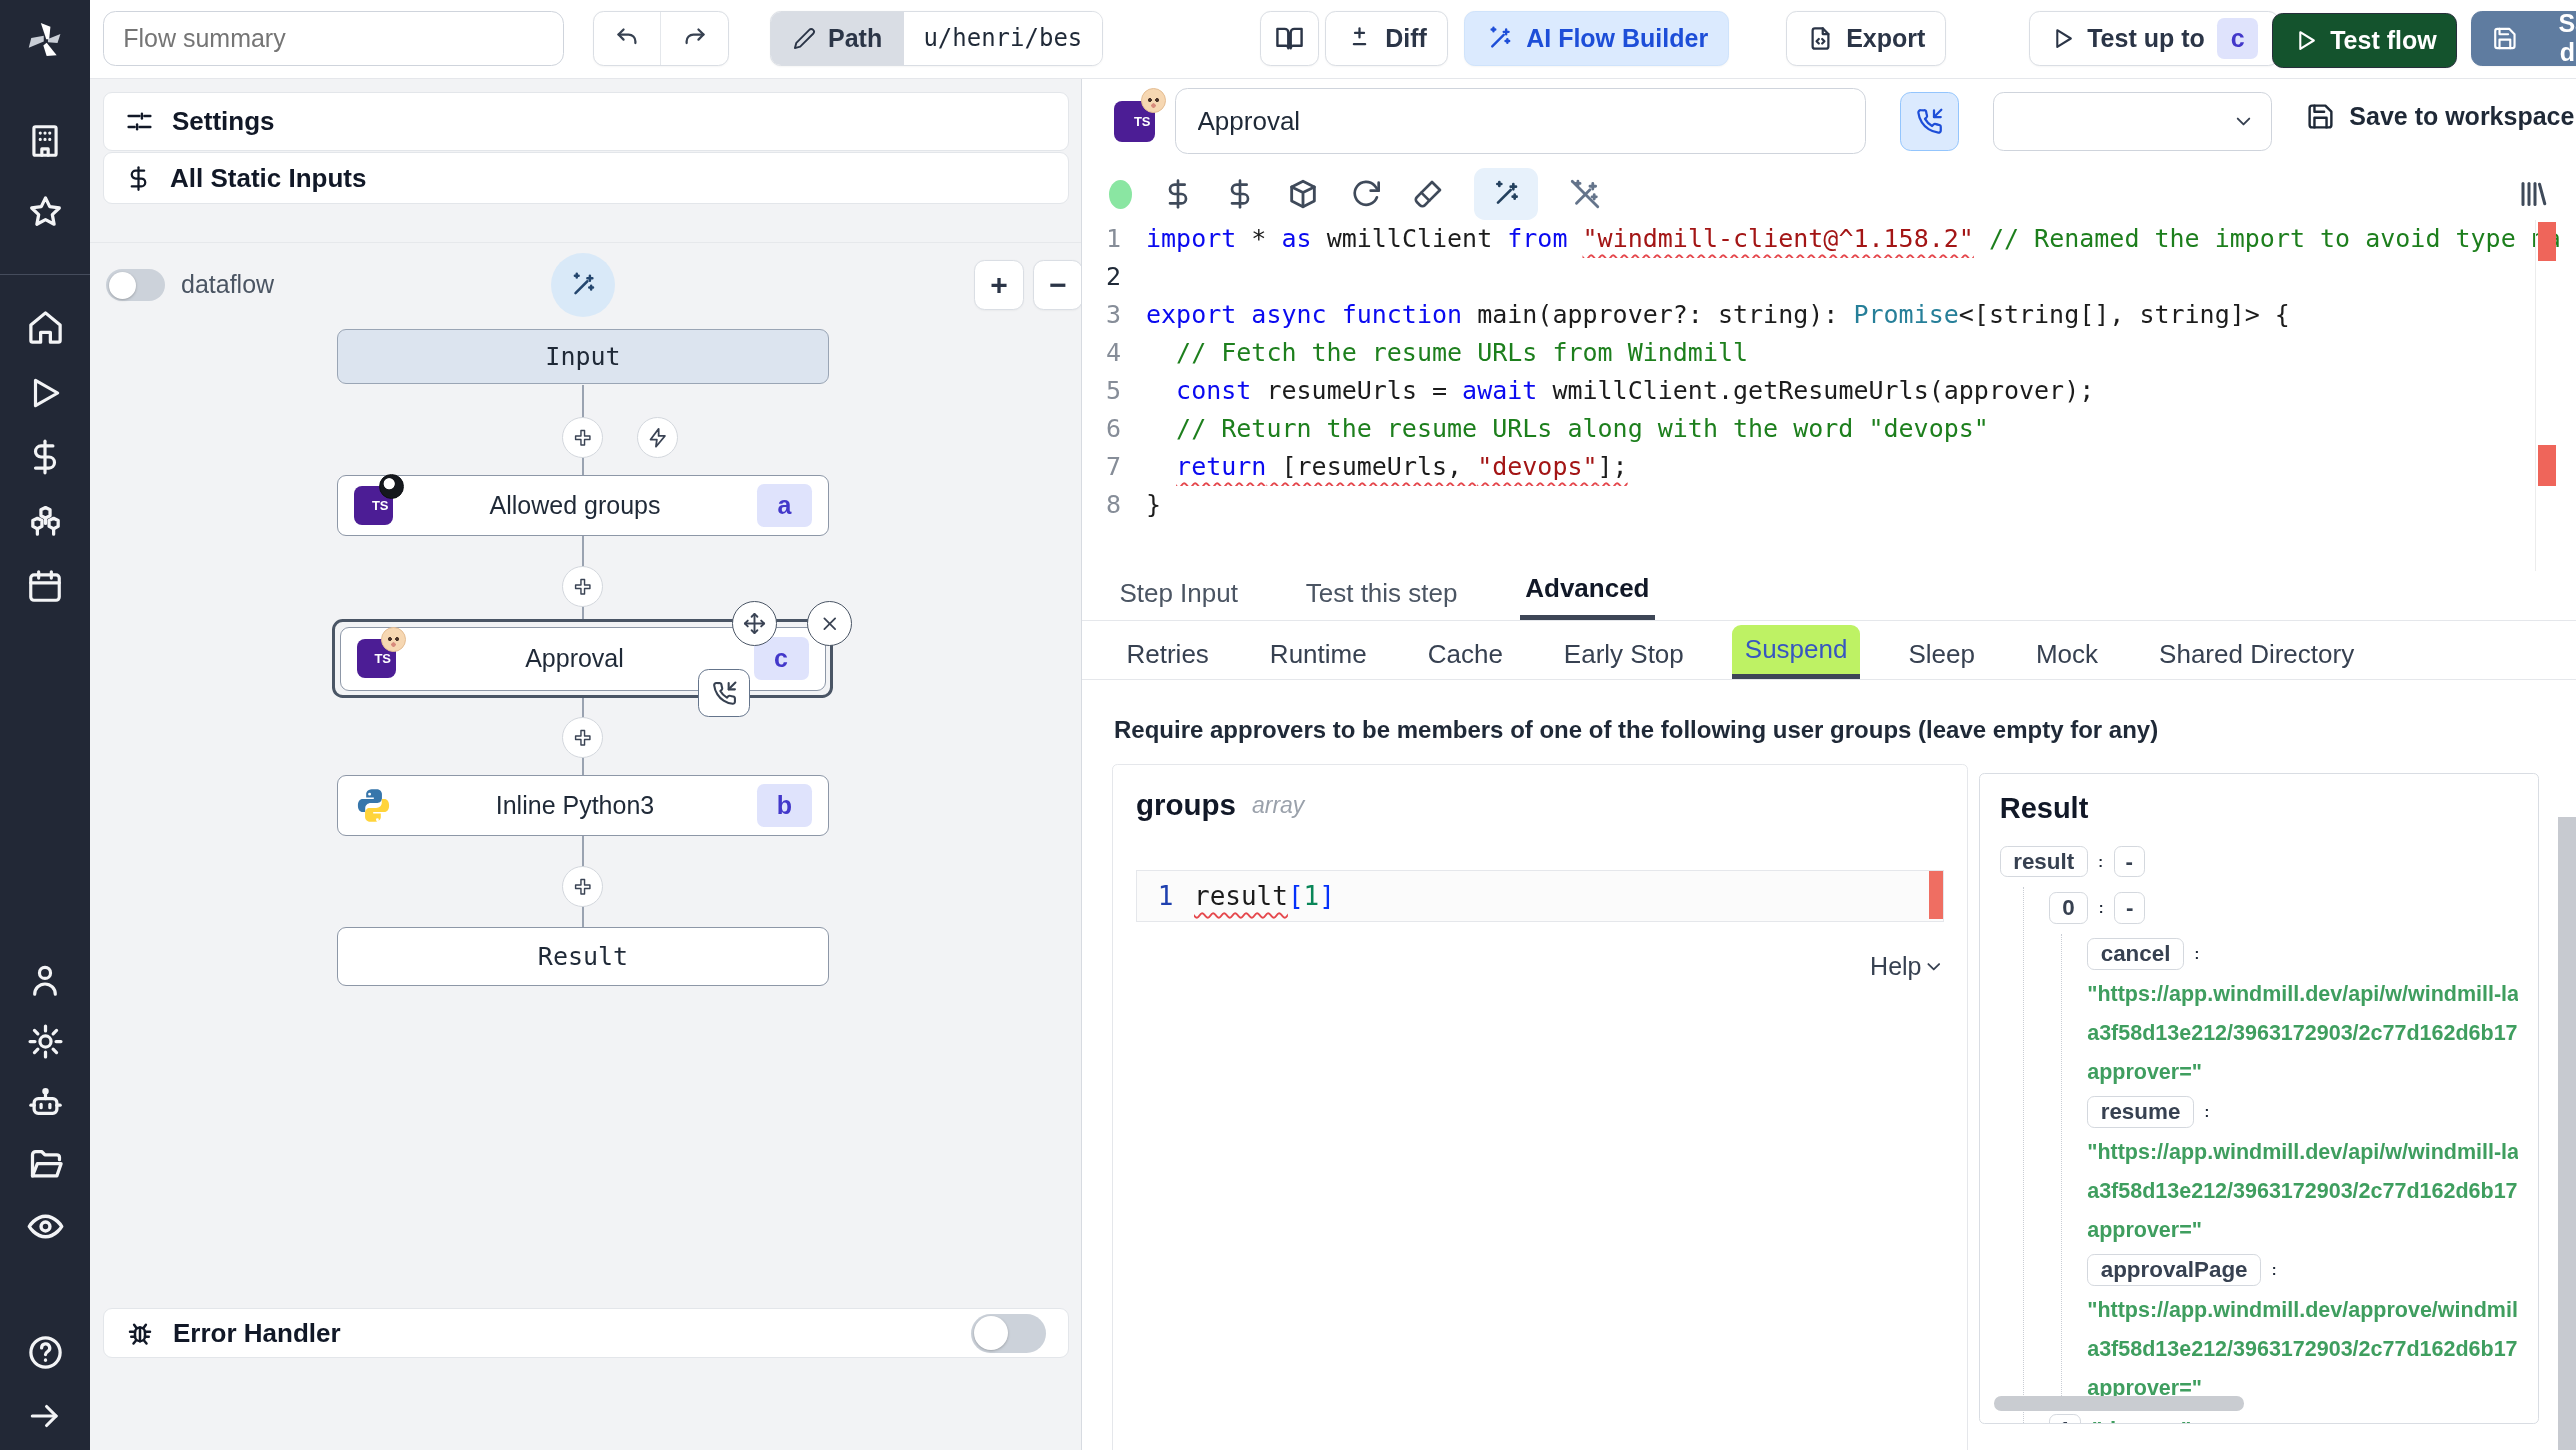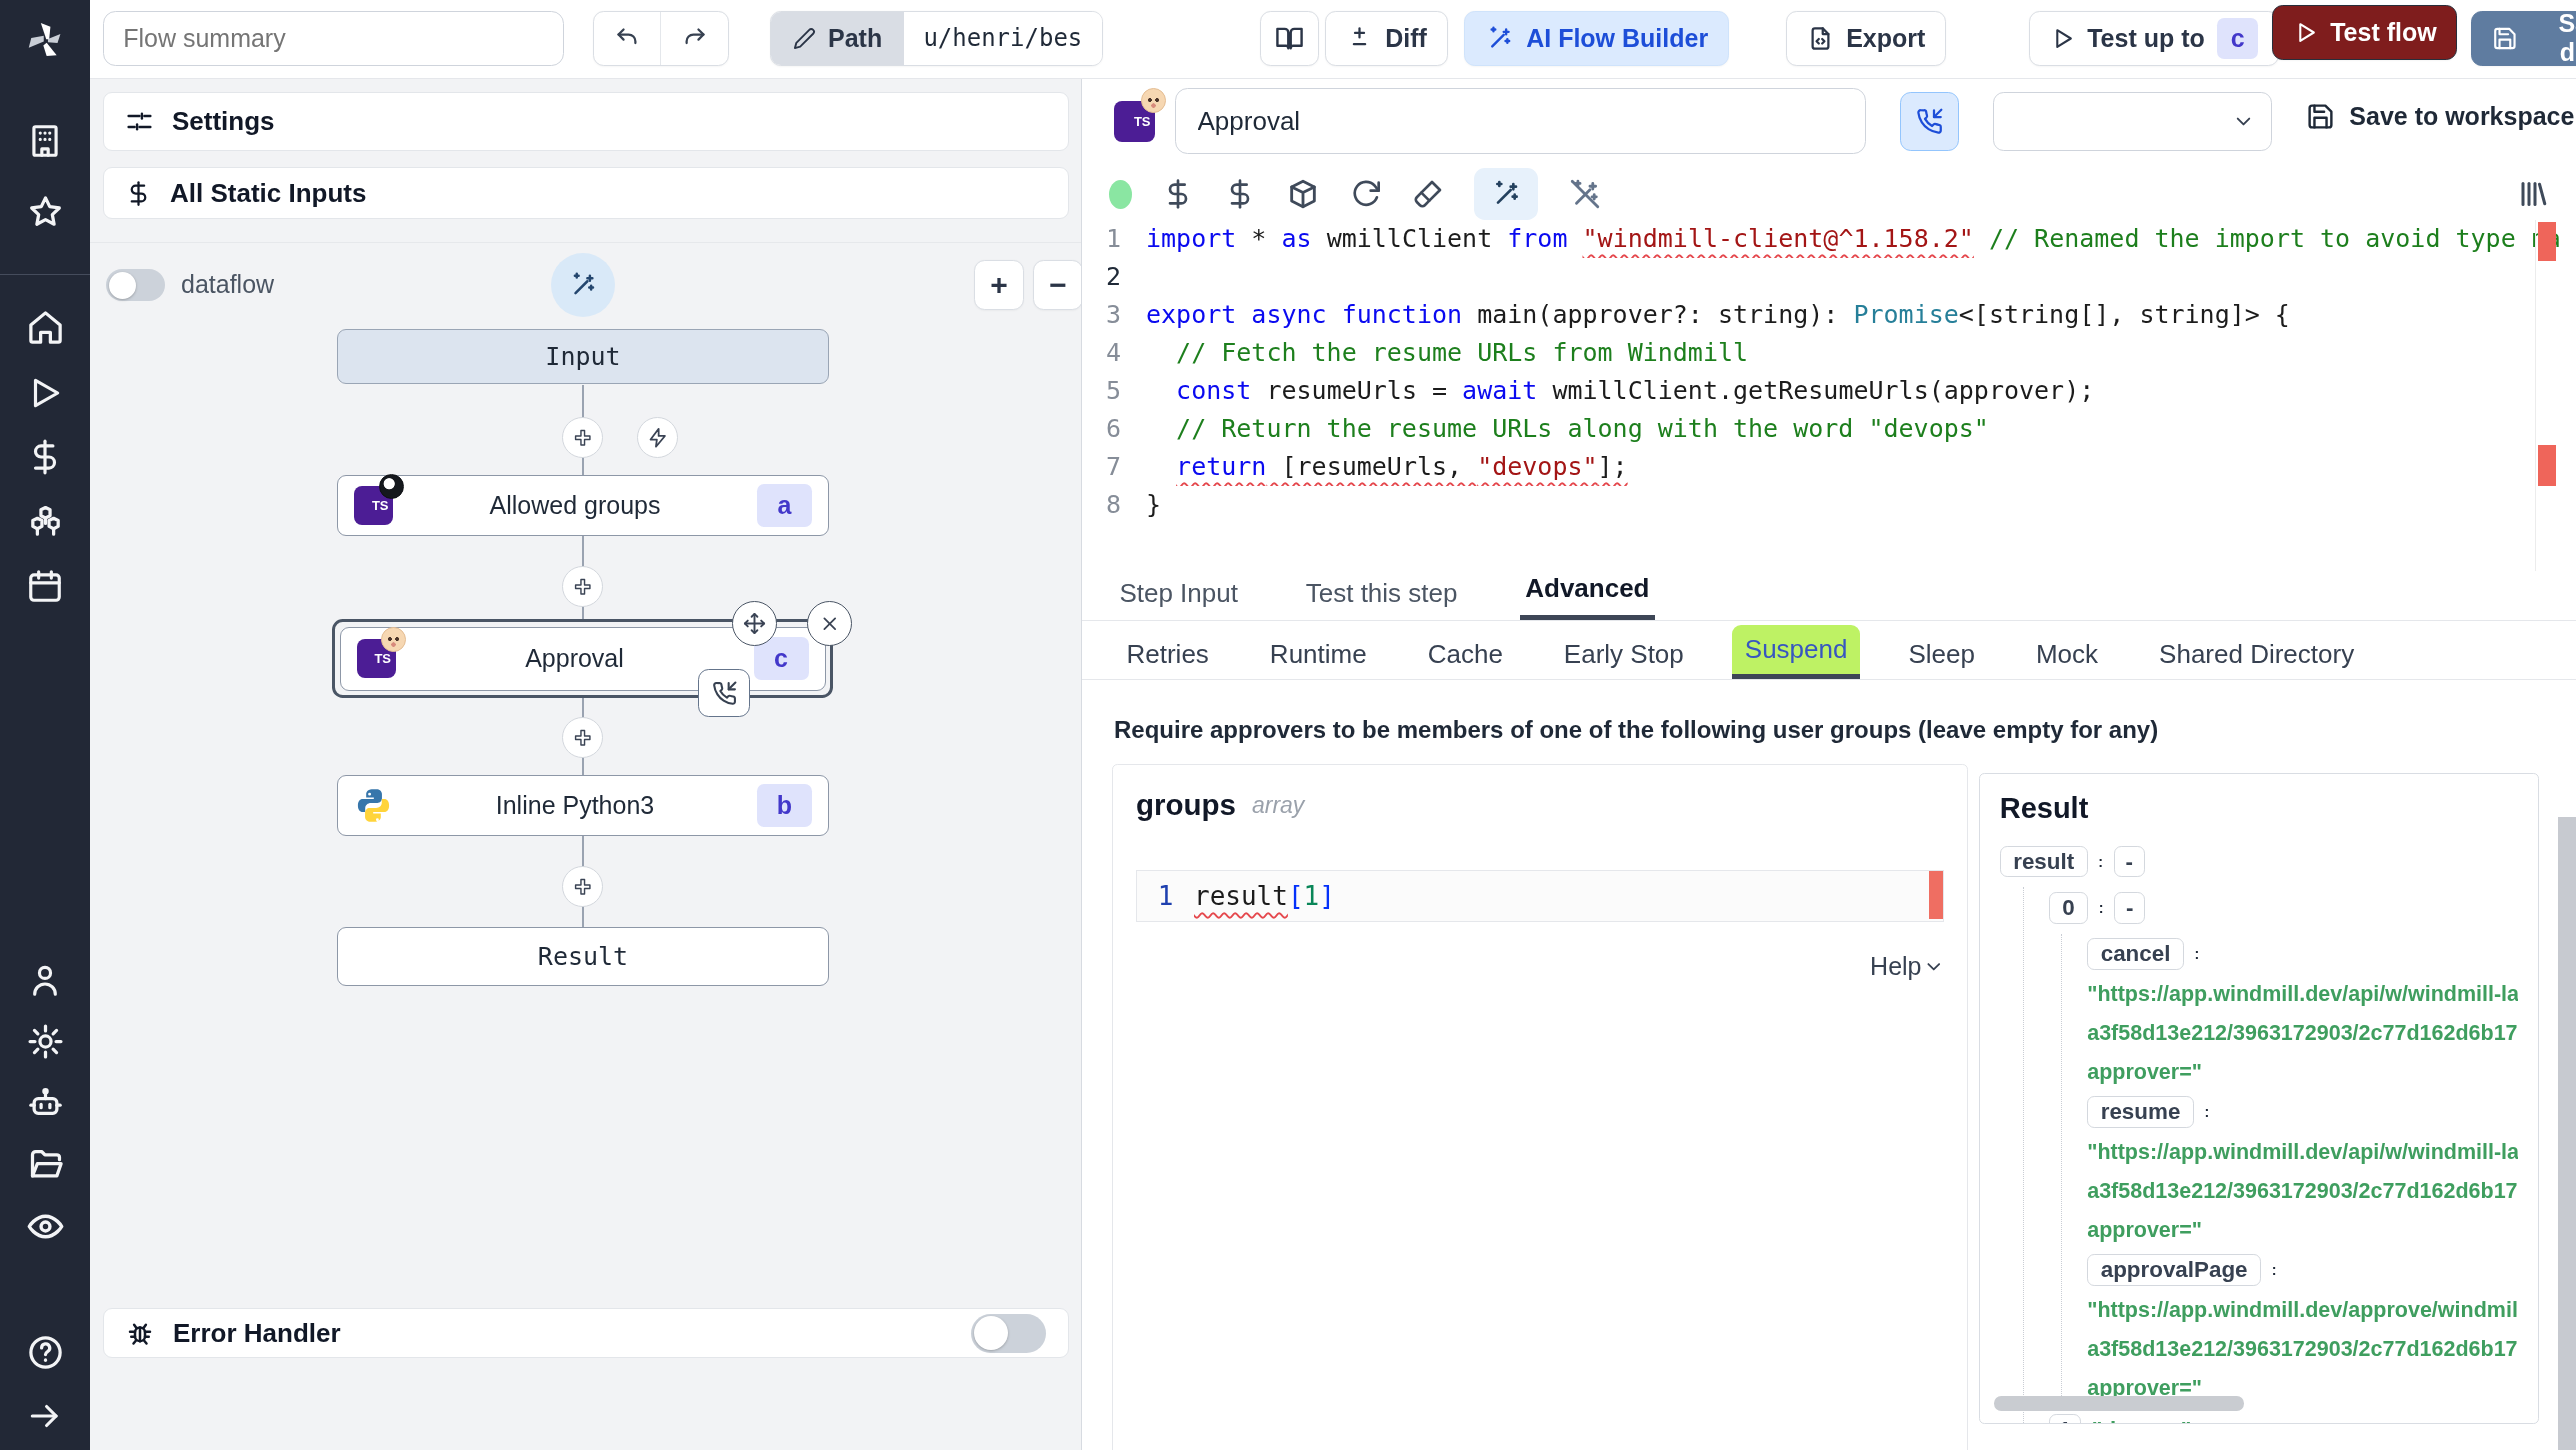--- a/index.html
+++ b/index.html
@@ -231,21 +231,21 @@
       </svg>
     <span>Export</span>
   </button>
   <button class="btn abs" style="left:1939px;top:10.7px;">
     <svg class="icn" width="25" height="25" viewBox="0 0 24 24">
         <polygon points="7 4 20 12 7 20"></polygon>
       </svg>
     <span>Test up to</span>
     <span class="chip-ind">c</span>
   </button>
-  <button class="btn abs" style="left:2182px;top:5px;background:#7f1d1d;border-color:#272e3b;color:#fff">
+  <button class="btn abs" style="left:2182px;top:13px;background:#14532d;border-color:#272e3b;color:#fff">
     <svg class="icn" width="25" height="25" viewBox="0 0 24 24">
         <polygon points="7 4 20 12 7 20"></polygon>
       </svg>
     <span>Test flow</span>
   </button>
   <button class="btn abs" style="left:2381px;top:10.7px;width:195px;background:#5f7ca0;border-color:#5f7ca0;color:#fff;border-top-right-radius:0;border-bottom-right-radius:0">
     <svg class="icn" width="27" height="27" viewBox="0 0 24 24">
         <path d="M19 21H5a2 2 0 0 1-2-2V5a2 2 0 0 1 2-2h11l5 5v11a2 2 0 0 1-2 2z"></path>
         <polyline points="17 21 17 13 7 13 7 21"></polyline>
         <polyline points="7 3 7 8 15 8"></polyline>
@@ -260,21 +260,21 @@
     <svg class="icn" width="29" height="29" viewBox="0 0 24 24">
         <line x1="3" y1="7.5" x2="12" y2="7.5"></line>
         <line x1="16" y1="7.5" x2="21" y2="7.5"></line>
         <line x1="14" y1="5.5" x2="14" y2="9.5"></line>
         <line x1="3" y1="16.5" x2="8" y2="16.5"></line>
         <line x1="12" y1="16.5" x2="21" y2="16.5"></line>
         <line x1="10" y1="14.5" x2="10" y2="18.5"></line>
       </svg>
     <span>Settings</span>
   </div>
-  <div class="card" style="top:88px;height:52px">
+  <div class="card" style="top:73px;height:52px">
     <svg class="icn" width="27" height="27" viewBox="0 0 24 24">
         <line x1="12" y1="2" x2="12" y2="22"></line>
         <path d="M17 5H9.5a3.5 3.5 0 0 0 0 7h5a3.5 3.5 0 0 1 0 7H6"></path>
       </svg>
     <span>All Static Inputs</span>
   </div>
   <div class="abs" style="left:0;top:163px;width:991px;border-top:1.8px solid #e6e8eb"></div>
 
   <div class="toggle abs" style="left:16px;top:190px;width:59px;height:32px">
     <div class="knob" style="width:27px;height:27px"></div>

